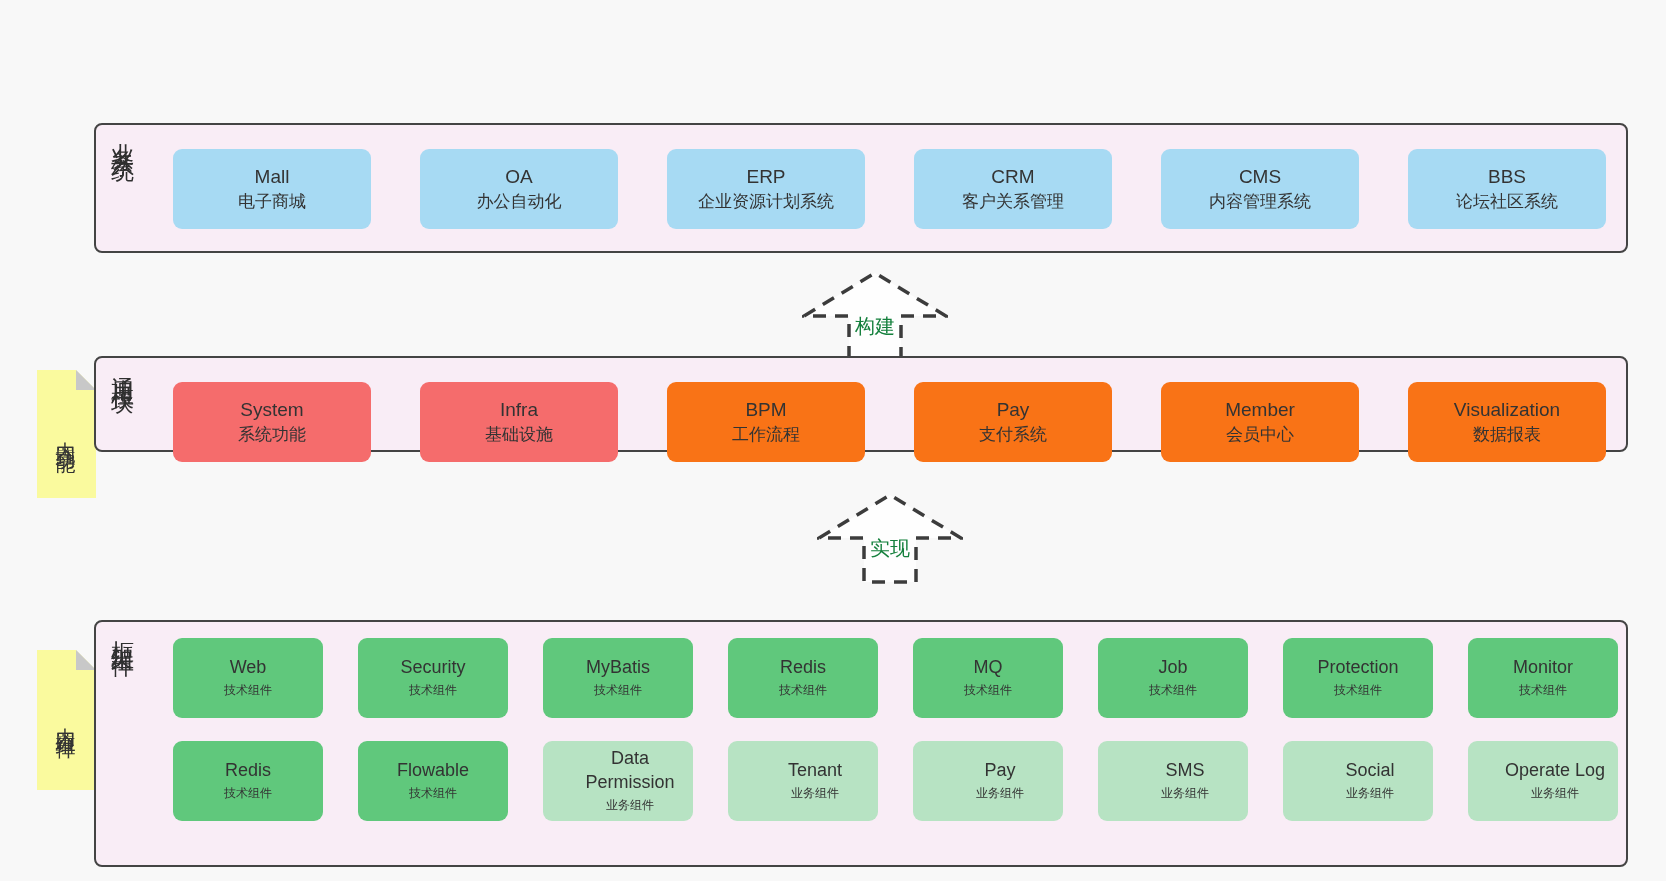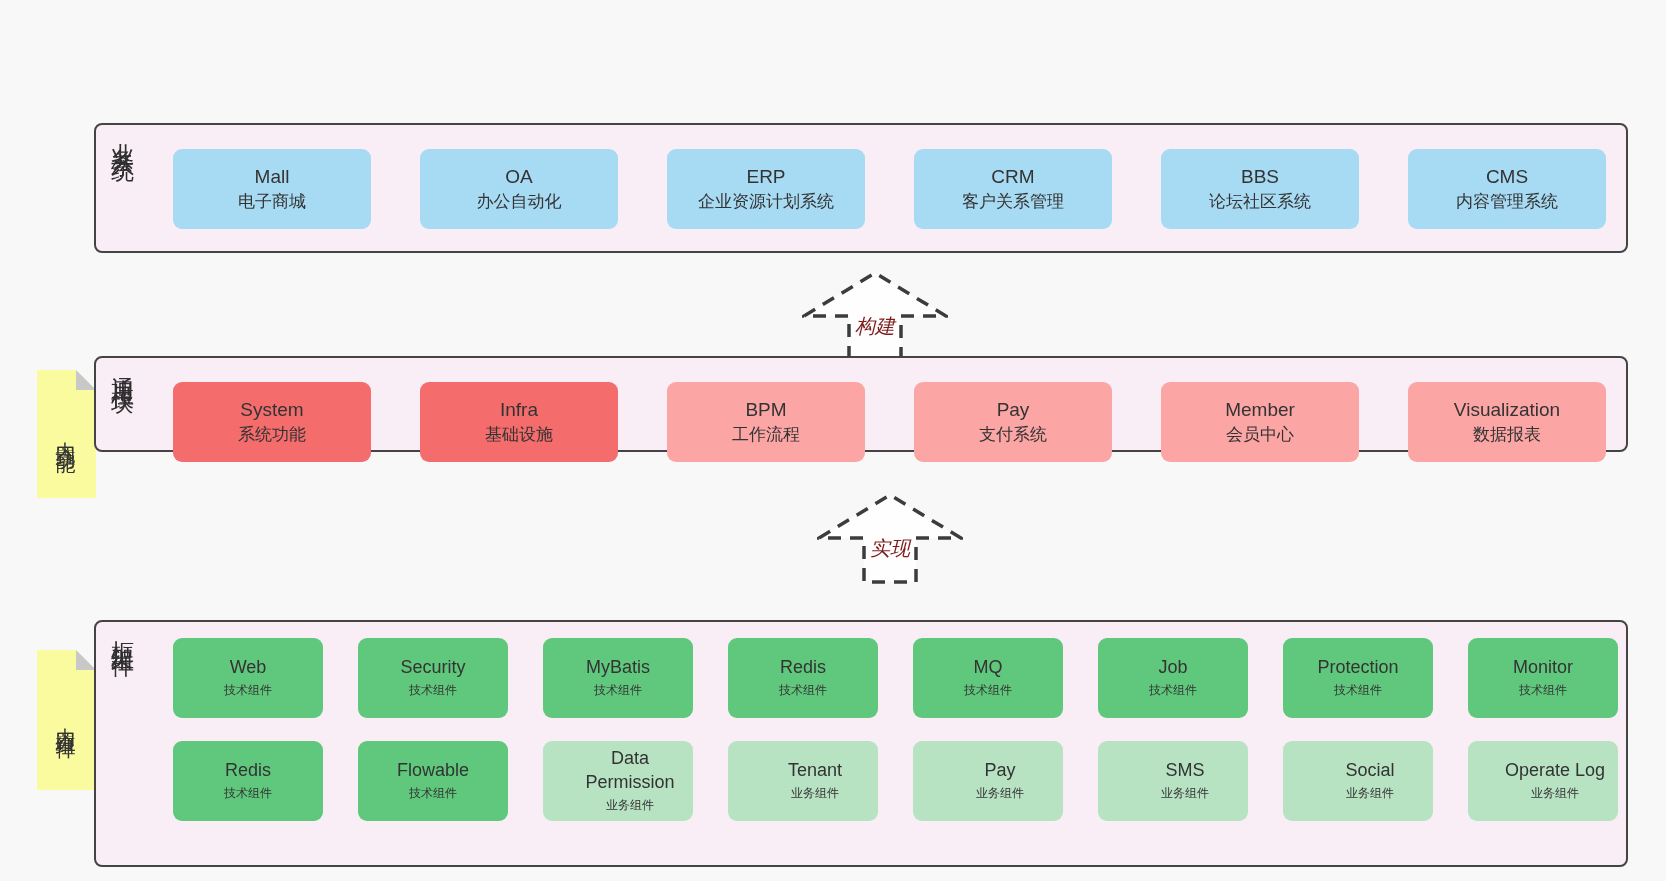--- a/index.html
+++ b/index.html
@@ -64,21 +64,21 @@
     padding:2px 8px;
   }
   .w6 { width:198px; }
   .w8 { width:150px; }
   .box-name { font-size:19px; line-height:26px; }
   .box-desc { font-size:17px; line-height:24px; }
   .w8 .box-name { font-size:18px; line-height:24px; }
   .w8 .box-desc { font-size:12px; line-height:23px; }
   .blue       { background:#a7daf3; }
   .red        { background:#f56c6c; }
-  .pink       { background:#fca5a5; }
+  .pink       { background:#f97316; }
   .green      { background:#60c87c; }
   .lightgreen { background:#b7e3c3;padding-left:32px; }
 
   
   .tab {
     position:absolute;
     left:37px;
     width:59px;
     background:#fafa9e;
     z-index:1;
@@ -112,25 +112,24 @@
     z-index:1;
   }
   .arrow1 { left:802px; top:271px; }
   .arrow2 { left:817px; top:493px;text-align:right; }
   .arrow svg { position:absolute; left:0; top:0; }
   .arrow-label {
     position:absolute;
     left:50%; top:42px;
     transform:translateX(-50%);
     font-size:20px;
-    color:#7f1d1d;
+    color:#15803d;
     background:#fefefe;
     padding:0 2px;
     white-space:nowrap;
-    font-style:italic;
   }
 </style>
 </head>
 <body>
 
 <div class="stage">
 
   <div class="tab tab-mid">
     <span class="tab-text">内置功能</span>
   </div>
@@ -151,26 +150,26 @@
       </div>
       <div class="box w6 blue">
         <div class="box-name">ERP</div>
         <div class="box-desc">企业资源计划系统</div>
       </div>
       <div class="box w6 blue">
         <div class="box-name">CRM</div>
         <div class="box-desc">客户关系管理</div>
       </div>
       <div class="box w6 blue">
+        <div class="box-name">CMS</div>
+        <div class="box-desc">内容管理系统</div>
+      </div>
+      <div class="box w6 blue">
         <div class="box-name">BBS</div>
         <div class="box-desc">论坛社区系统</div>
-      </div>
-      <div class="box w6 blue">
-        <div class="box-name">CMS</div>
-        <div class="box-desc">内容管理系统</div>
       </div>
     </div>
   </div>
 
   <div class="arrow arrow1">
     <svg width="146" height="92" viewBox="0 0 146 92">
       <polygon points="2,45 73,2 144,45 99,45 99,89 47,89 47,45" fill="#fefefe" stroke="#3c3c3c" stroke-width="3.5" stroke-dasharray="13 9" stroke-linejoin="miter"></polygon>
     </svg>
     <div class="arrow-label">构建</div>
   </div>

